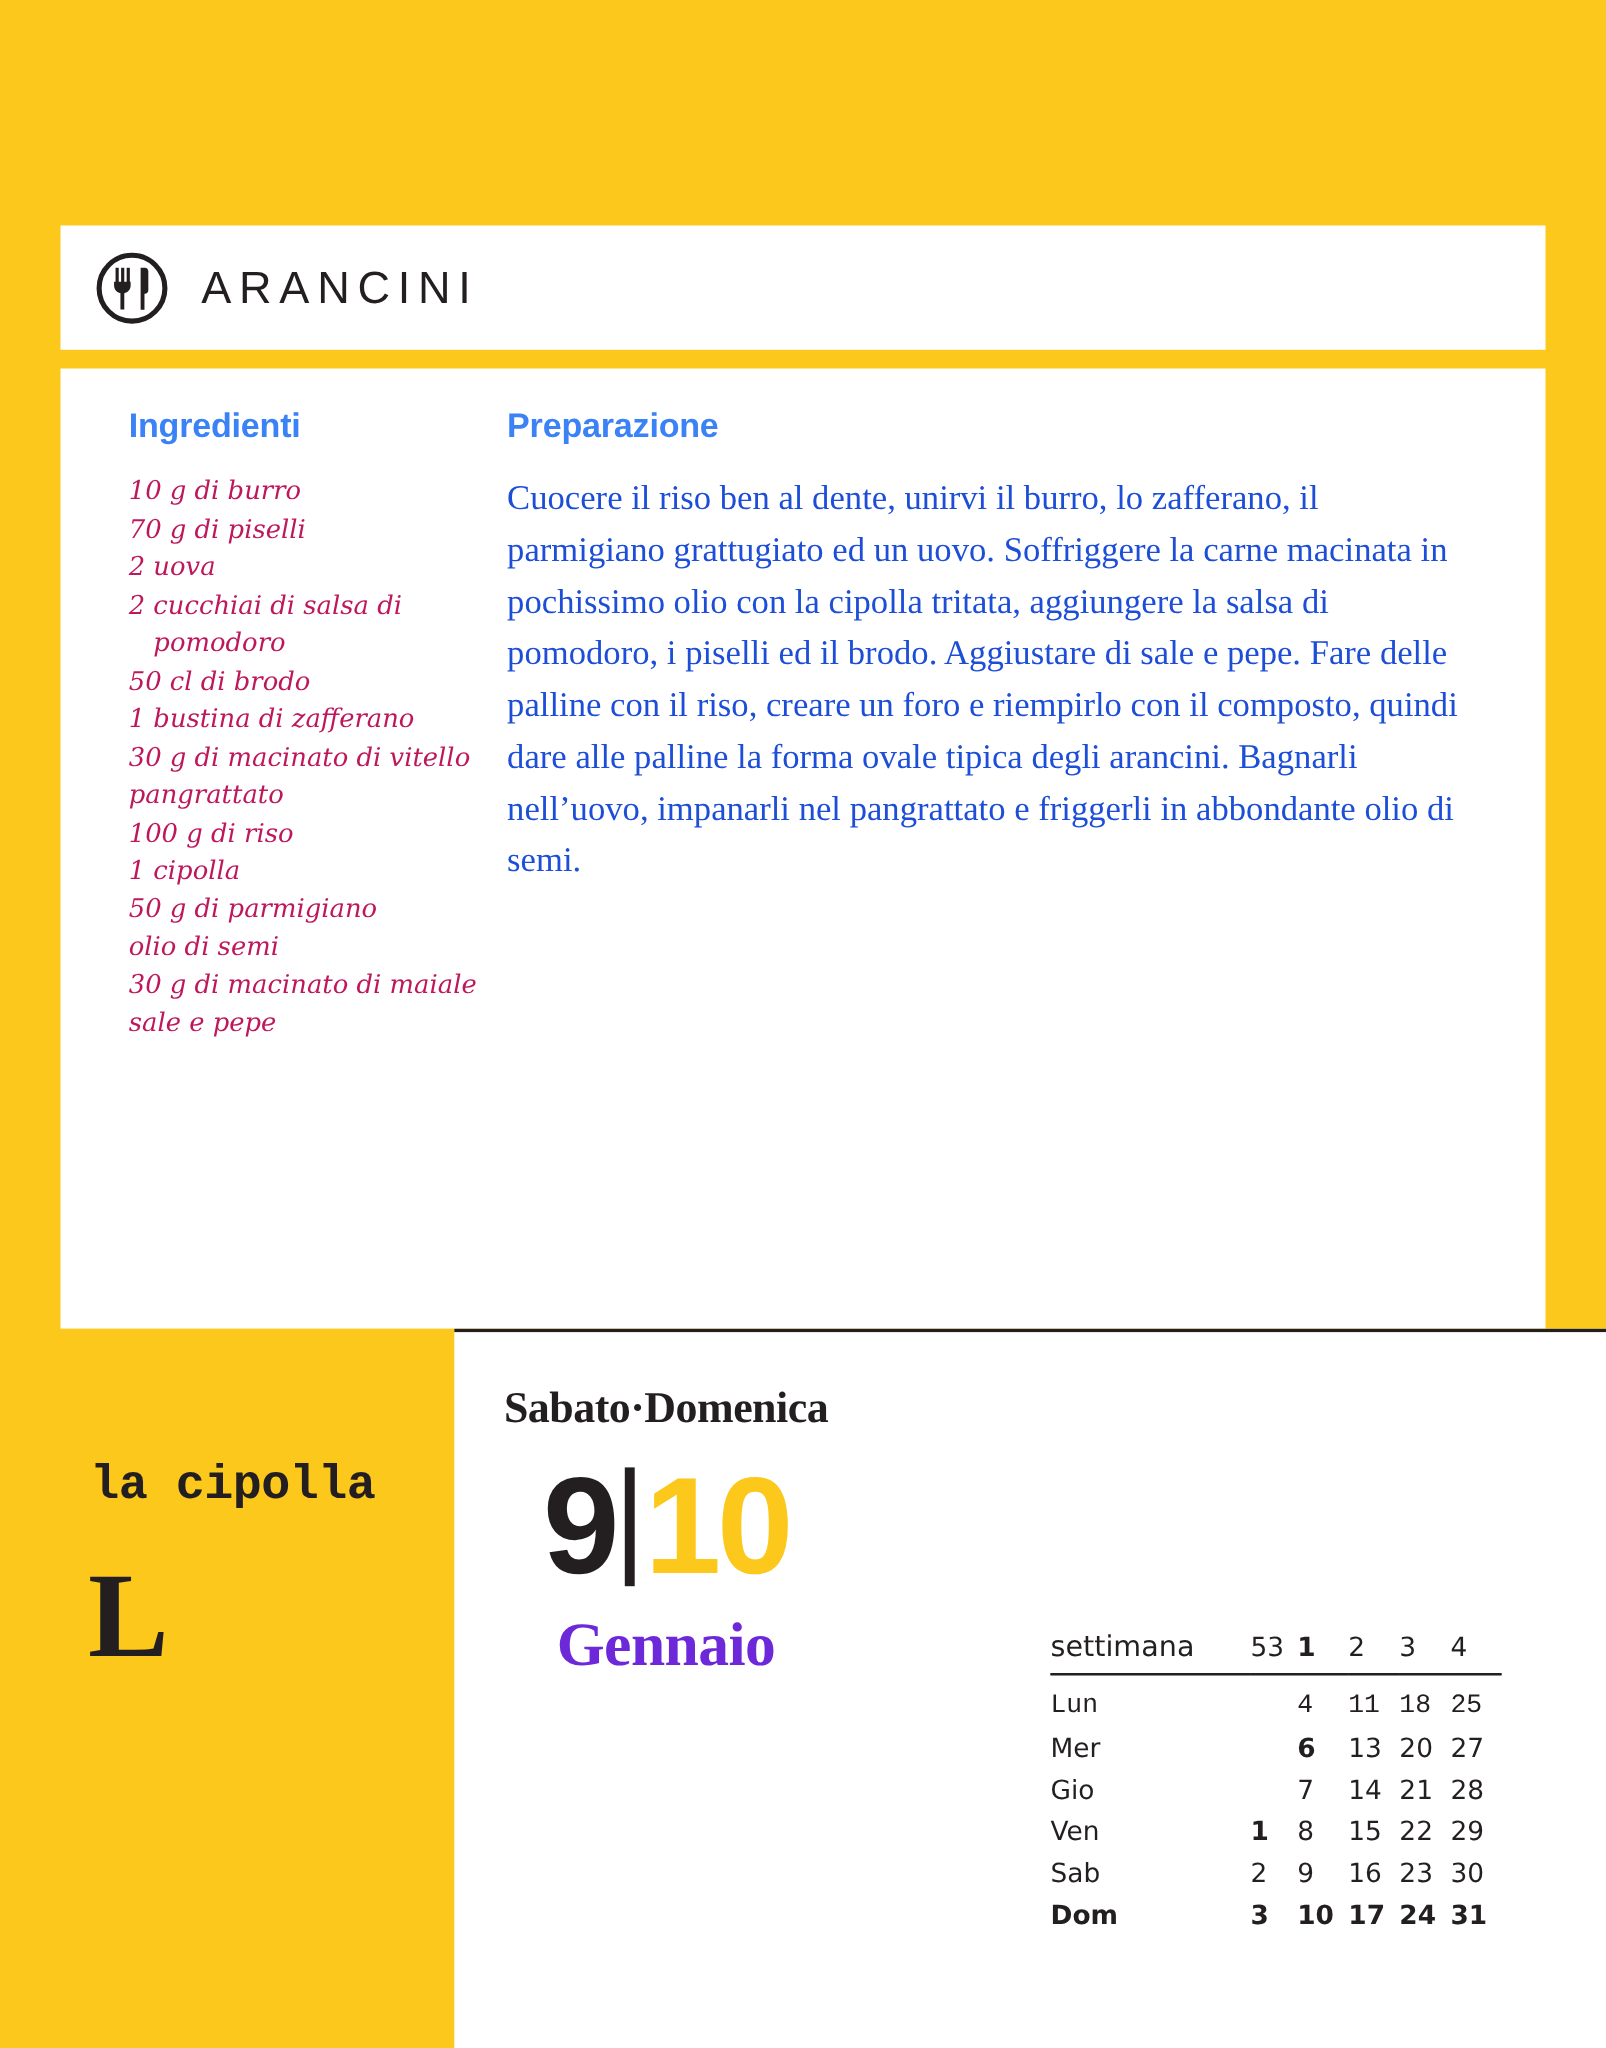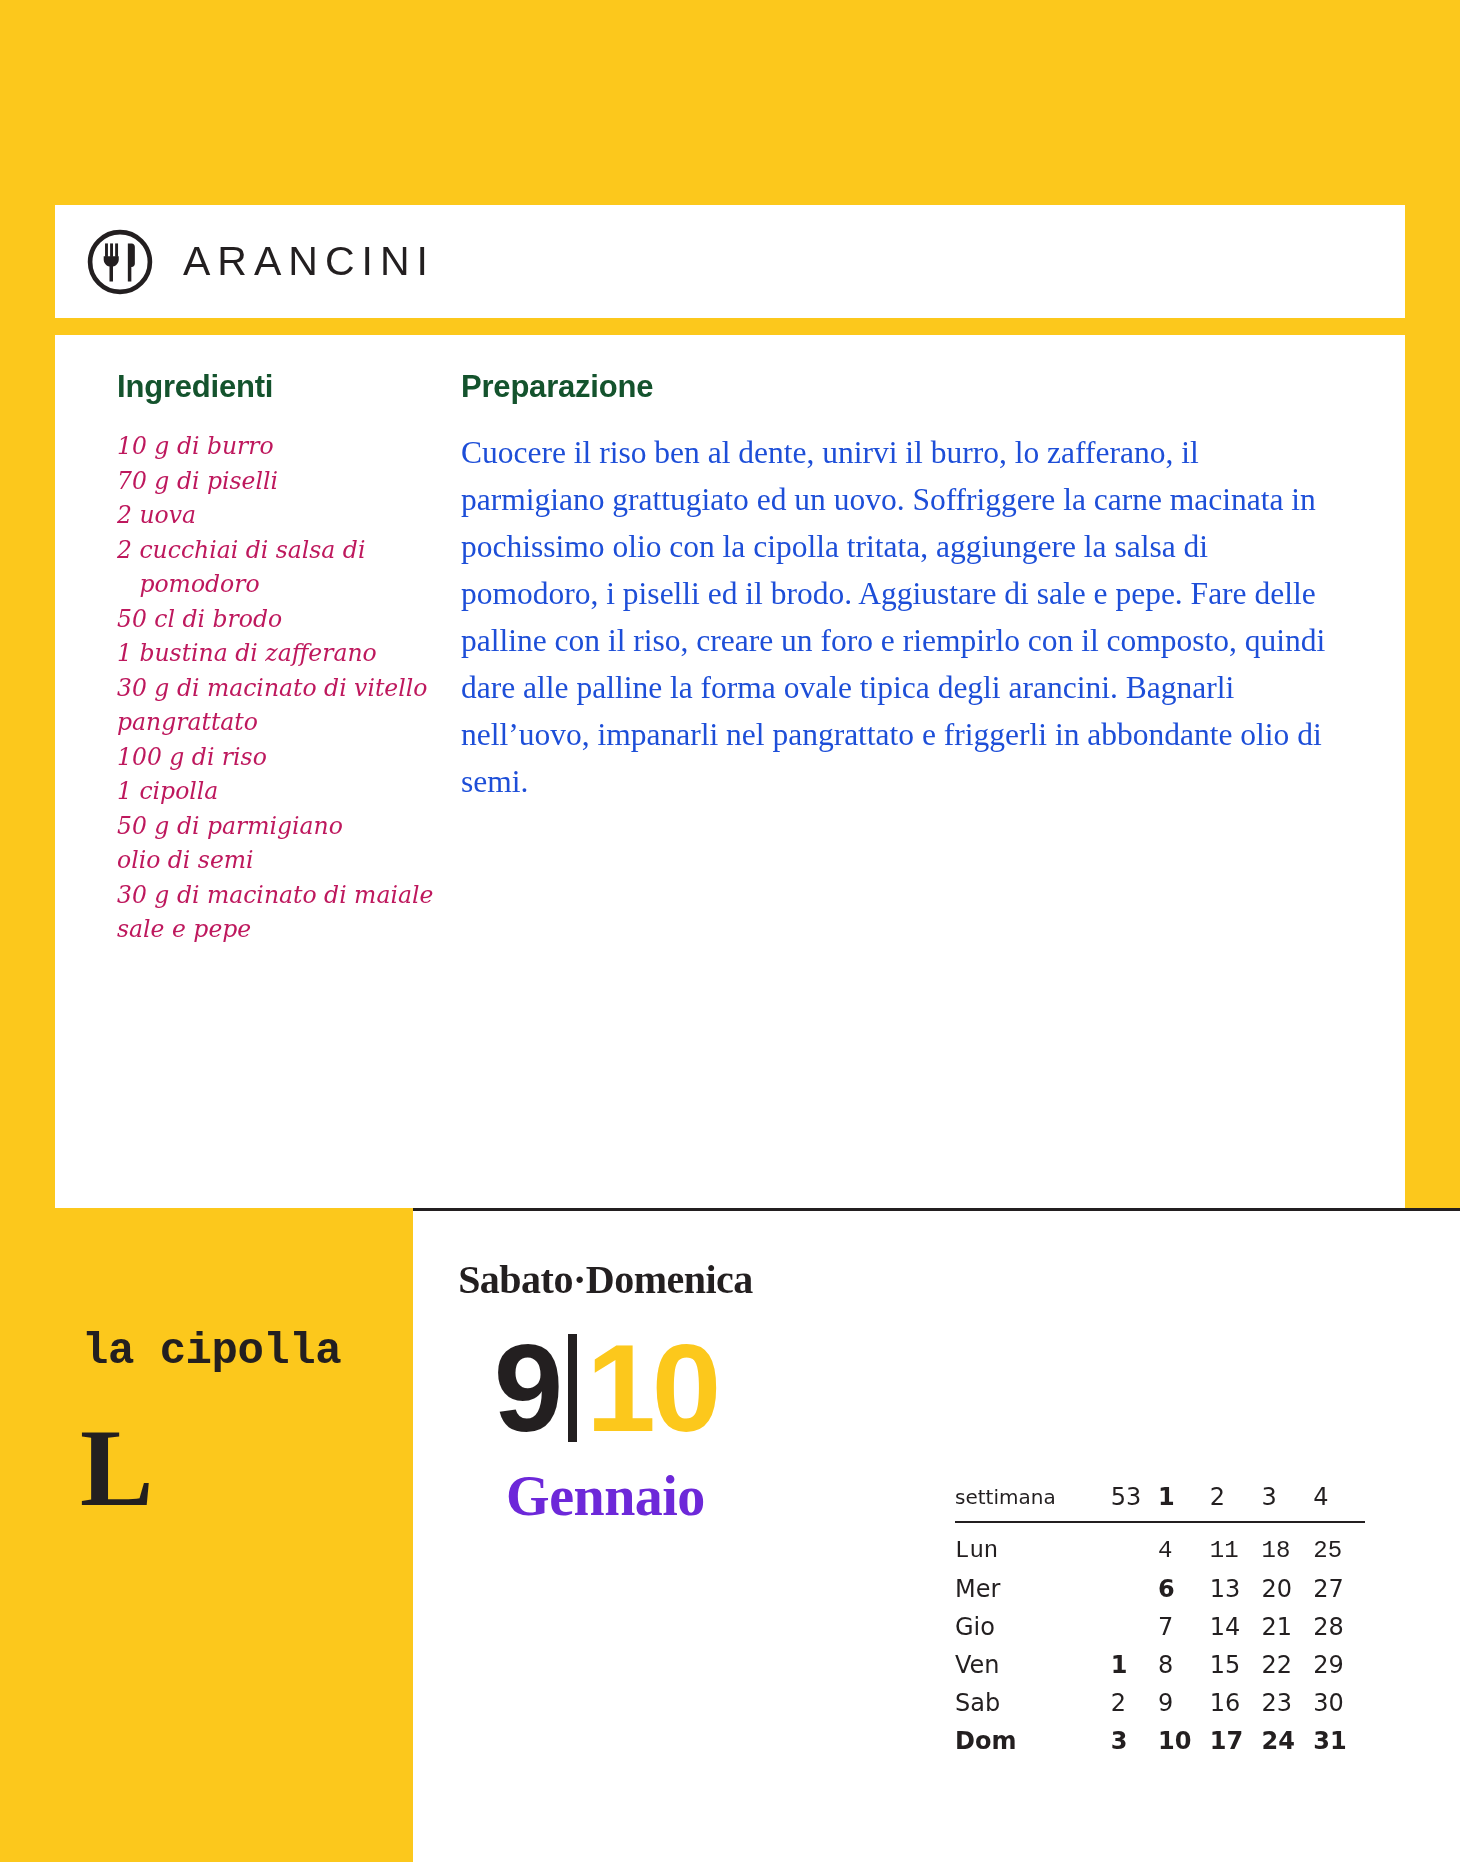--- a/index.html
+++ b/index.html
@@ -70,21 +70,21 @@
   .col-prep {
     flex: 1 1 auto;
     padding-left: 12px;
     padding-right: 30px;
   }
 
   .sec-title {
     font-family: "Liberation Sans", sans-serif;
     font-size: 31px;
     font-weight: bold;
-    color: #14532d;
+    color: #3b82f6;
     letter-spacing: -0.2px;
     margin-bottom: 24px;
   }
 
   .ing-list {
     list-style: none;
   }
 
   .ing-list li {
     font-family: "DejaVu Serif", serif;
@@ -229,21 +229,21 @@
     padding: 0;
   }
 
   .mini-cal thead th {
     border-bottom: 2px solid #231F20;
     padding-bottom: 5px;
   }
 
   .mini-cal thead th.wk-label {
     text-align: left;
-    font-size: 20px;
+    font-size: 26px;
   }
 
   .mini-cal tbody tr td:first-child {
     text-align: left;
     padding-right: 10px;
   }
 
   .mini-cal tbody tr:first-child td { padding-top: 9px; font-family: Liberation Mono, monospace; }
 
   .mini-cal td.b, .mini-cal th.b { font-weight: bold; }

